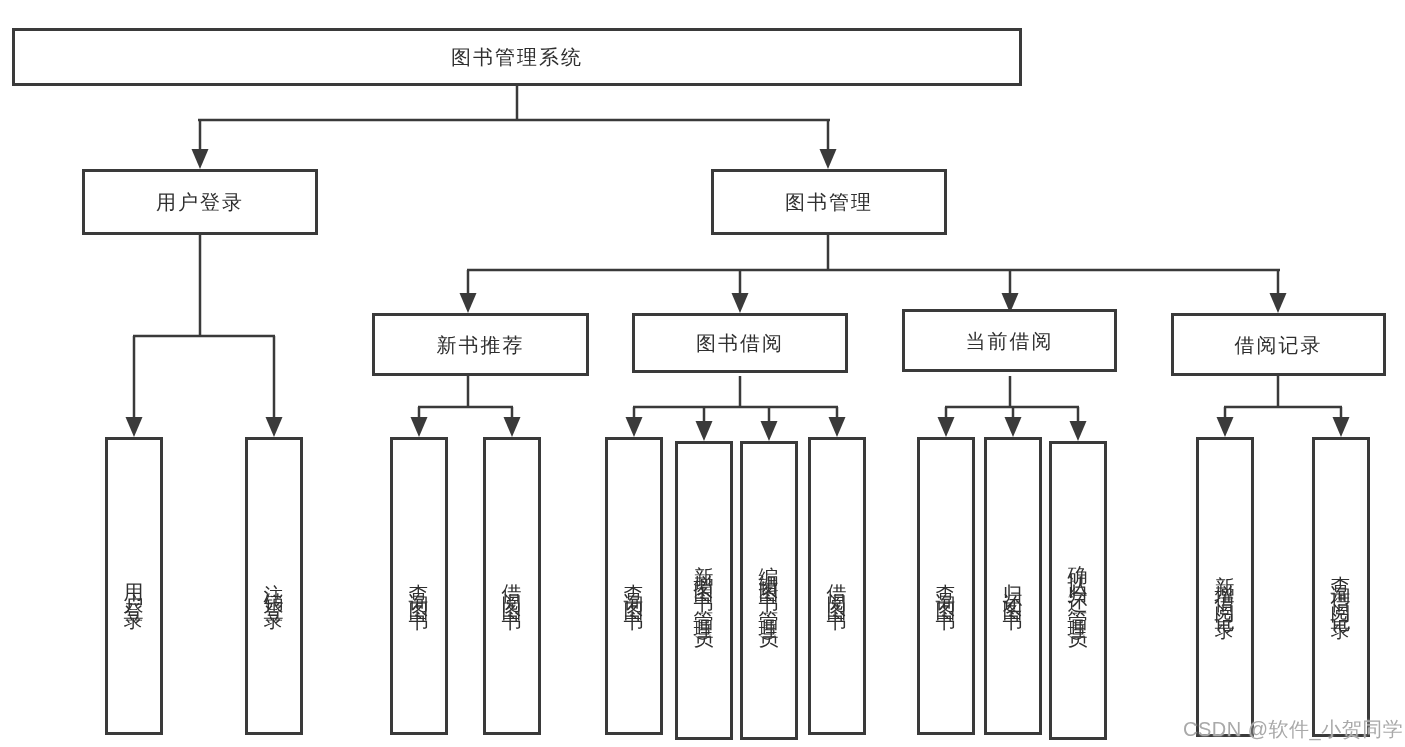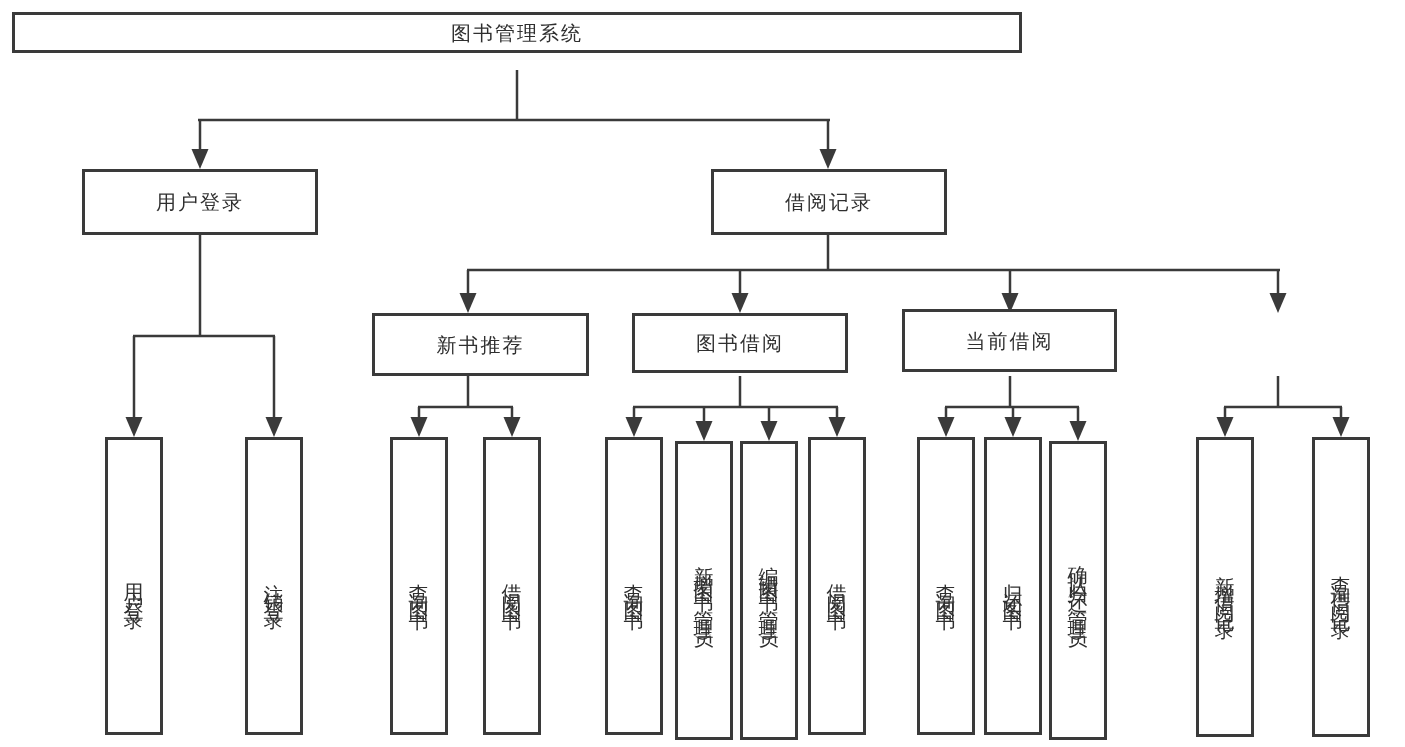--- a/index.html
+++ b/index.html
@@ -79,40 +79,42 @@
       <polygon points="695.5,421 712.5,421 704,441" fill="#3a3a3a"></polygon>
       <polygon points="760.5,421 777.5,421 769,441" fill="#3a3a3a"></polygon>
       <polygon points="828.5,417 845.5,417 837,437" fill="#3a3a3a"></polygon>
       <polygon points="937.5,417 954.5,417 946,437" fill="#3a3a3a"></polygon>
       <polygon points="1004.5,417 1021.5,417 1013,437" fill="#3a3a3a"></polygon>
       <polygon points="1069.5,421 1086.5,421 1078,441" fill="#3a3a3a"></polygon>
       <polygon points="1216.5,417 1233.5,417 1225,437" fill="#3a3a3a"></polygon>
       <polygon points="1332.5,417 1349.5,417 1341,437" fill="#3a3a3a"></polygon>
     </svg>
 
-  <div class="node h" style="left:12px;top:12px;width:1010px;height:41px">图书管理系统</div>
+  <div class="node h" style="left:12px;top:28px;width:1010px;height:58px">图书管理系统</div>
 
   <div class="node h" style="left:82px;top:169px;width:236px;height:66px">用户登录</div>
-  <div class="node h" style="left:711px;top:169px;width:236px;height:66px">借阅记录</div>
+  <div class="node h" style="left:711px;top:169px;width:236px;height:66px">图书管理</div>
 
   <div class="node h" style="left:372px;top:313px;width:217px;height:63px">新书推荐</div>
   <div class="node h" style="left:632px;top:313px;width:216px;height:60px">图书借阅</div>
   <div class="node h" style="left:902px;top:309px;width:215px;height:63px">当前借阅</div>
+  <div class="node h" style="left:1171px;top:313px;width:215px;height:63px">借阅记录</div>
 
   <div class="node v" style="left:105px;top:437px;width:58px;height:298px">用户登录</div>
   <div class="node v" style="left:245px;top:437px;width:58px;height:298px">注销登录</div>
 
   <div class="node v" style="left:390px;top:437px;width:58px;height:298px">查询图书</div>
   <div class="node v" style="left:483px;top:437px;width:58px;height:298px">借阅图书</div>
 
   <div class="node v" style="left:605px;top:437px;width:58px;height:298px">查询图书</div>
   <div class="node v" style="left:675px;top:441px;width:58px;height:299px">新增图书（管理员）</div>
   <div class="node v" style="left:740px;top:441px;width:58px;height:299px">编辑图书（管理员）</div>
   <div class="node v" style="left:808px;top:437px;width:58px;height:298px">借阅图书</div>
 
   <div class="node v" style="left:917px;top:437px;width:58px;height:298px">查询图书</div>
   <div class="node v" style="left:984px;top:437px;width:58px;height:298px">归还图书</div>
   <div class="node v" style="left:1049px;top:441px;width:58px;height:299px">确认归还（管理员）</div>
 
   <div class="node v" style="left:1196px;top:437px;width:58px;height:300px">新增借阅记录</div>
   <div class="node v" style="left:1312px;top:437px;width:58px;height:300px">查询借阅记录</div>
 
+  <div class="watermark">CSDN @软件_小贺同学</div>
 </div>
 
 </body></html>

